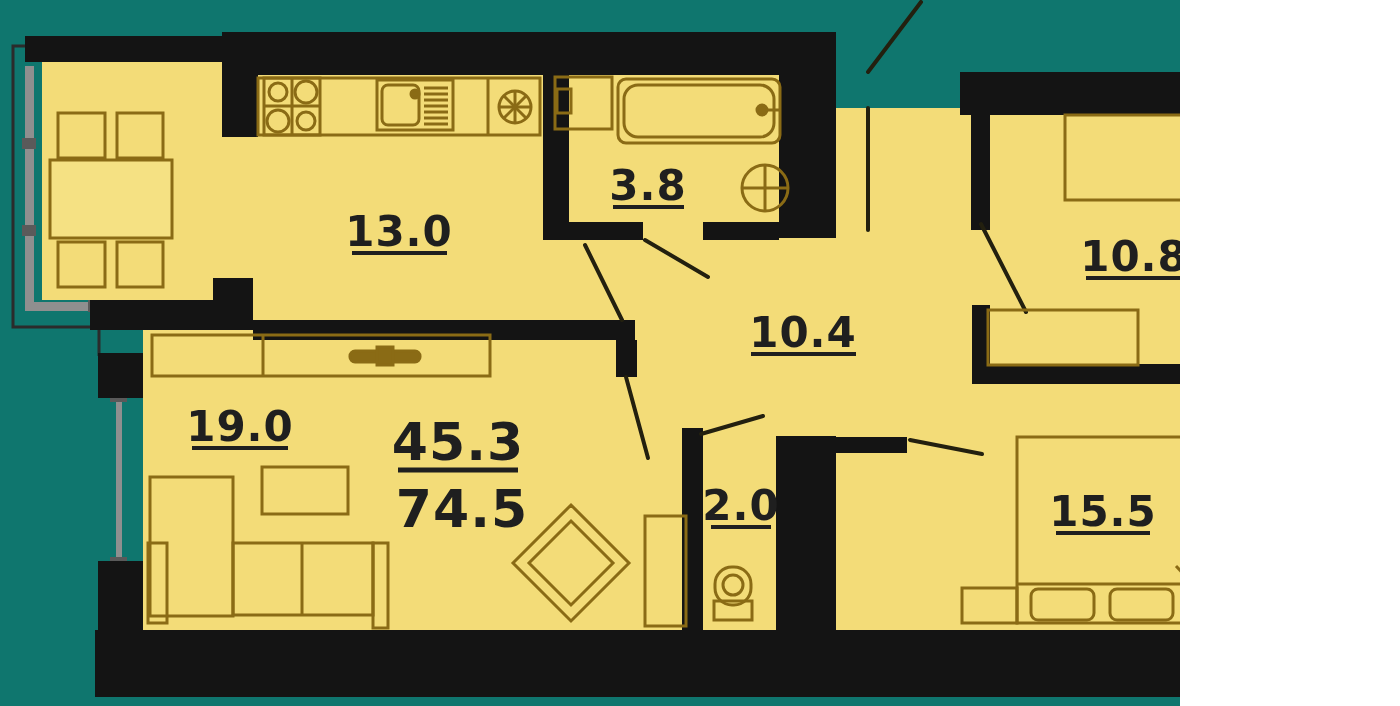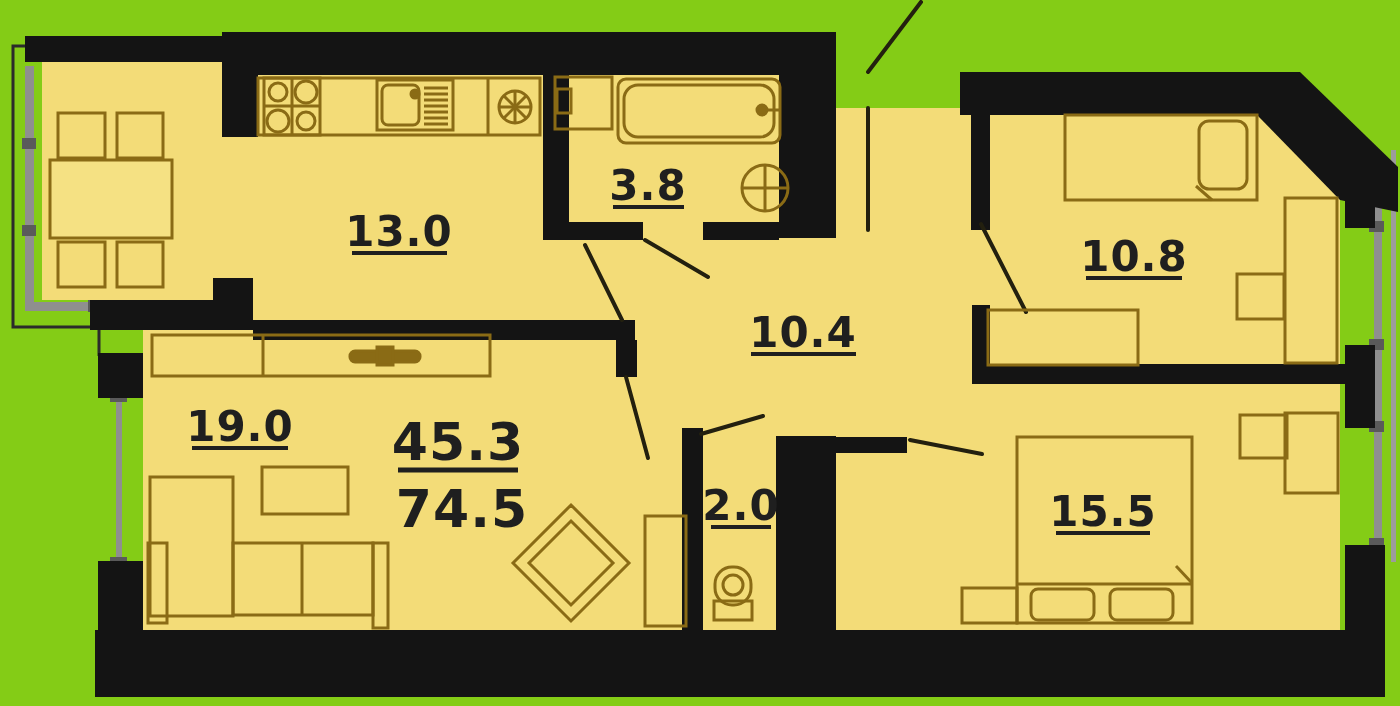--- a/index.html
+++ b/index.html
@@ -1,16 +1,16 @@
 <!DOCTYPE html>
 <html><head>
 <meta charset="utf-8">
 <style>
   html,body{margin:0;padding:0;background:#ffffff;}
-  .stage{position:relative;width:1400px;height:706px;background:#84cc16;overflow:hidden;
+  .stage{position:relative;width:1180px;height:706px;background:#0f766e;overflow:hidden;
          font-family:"DejaVu Sans","Liberation Sans",sans-serif;}
   svg{display:block;}
   text.area-label{font-family:"DejaVu Sans","Liberation Sans",sans-serif;
                   font-weight:bold;fill:#1f1f1f;}
   .lbl-room{font-size:42px;letter-spacing:1px;}
   .lbl-total{font-size:52px;letter-spacing:1px;}
 </style>
 </head>
 <body>
 

